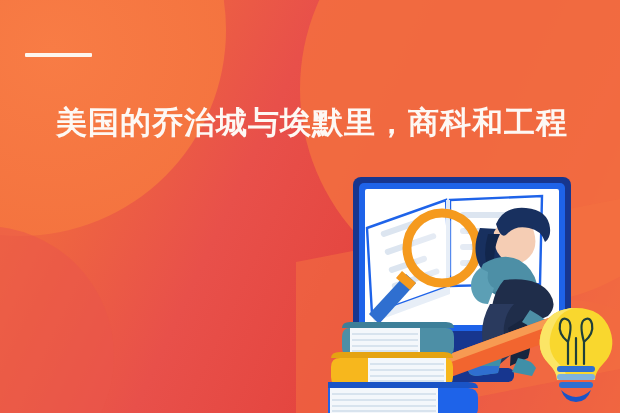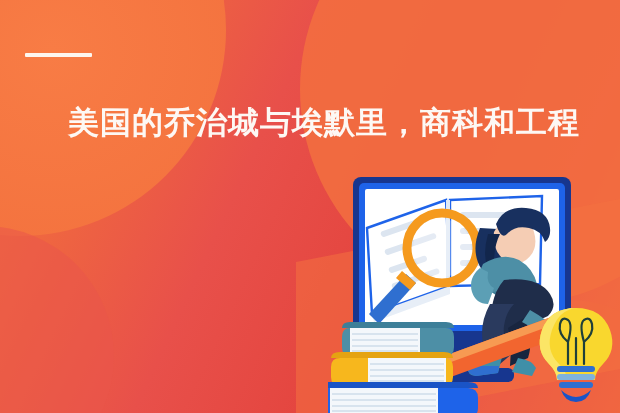--- a/index.html
+++ b/index.html
@@ -82,21 +82,21 @@
     position: absolute;
     left: 25px;
     top: 53px;
     width: 67px;
     height: 4px;
     background: #fdf6ef;
     border-radius: 1px;
   }
   .headline {
     position: absolute;
-    left: 68px;
+    left: 56px;
     top: 101px;
     width: 540px;
     color: #fdf8f4;
     font-size: 31px;
     font-weight: bold;
     line-height: 44px;
     letter-spacing: 1px;
     white-space: nowrap;
   }
   

